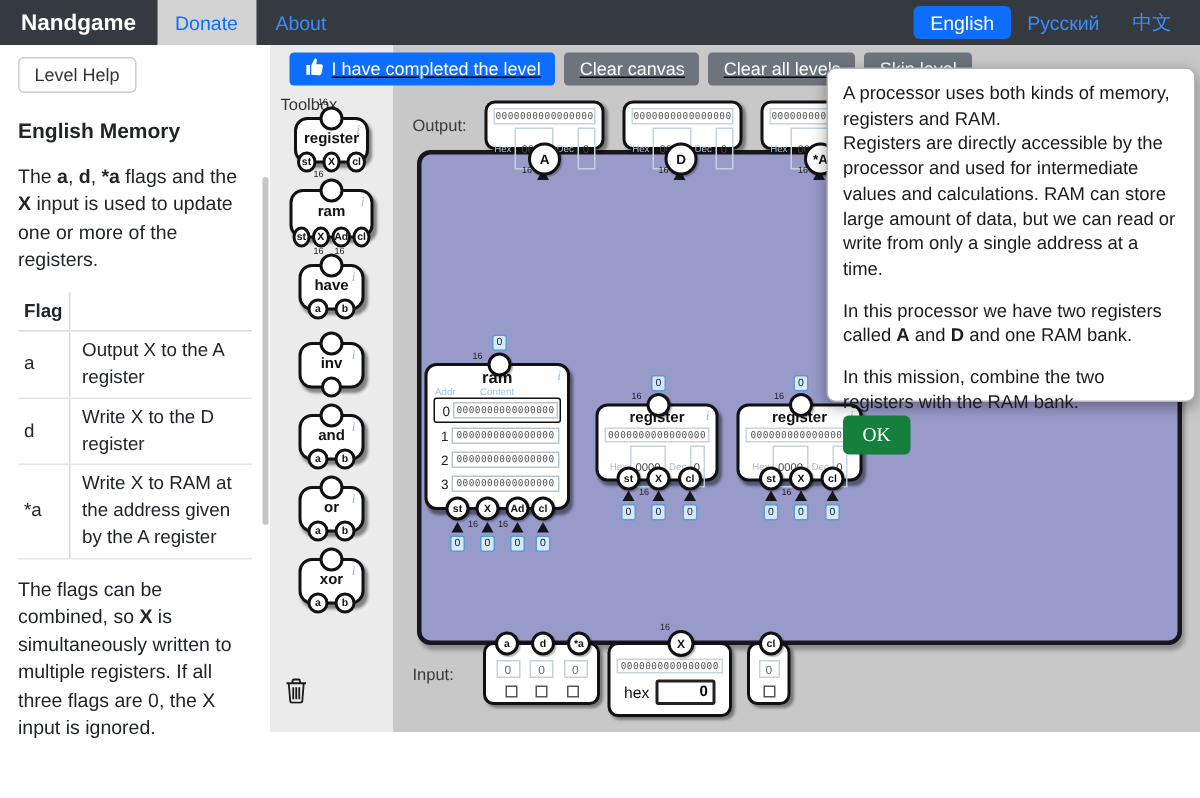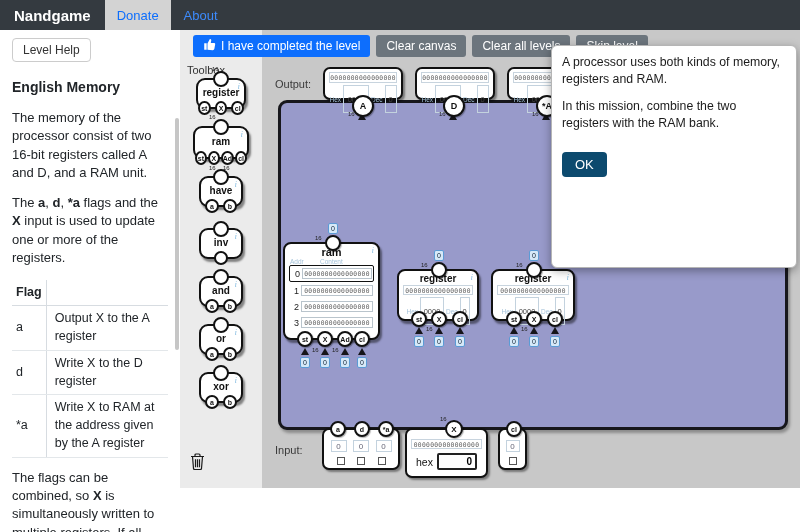--- a/index.html
+++ b/index.html
@@ -49,21 +49,21 @@
   .pin { width:14px; height:14px; background:#fff; border:2.5px solid #111; border-radius:50%;
          display:flex; align-items:center; justify-content:center; font-size:7px; font-weight:bold; color:#111; }
   .info { position:absolute; right:4px; top:1px; font-family:"Liberation Serif", serif; font-style:italic;
           color:#8fc1e3; font-size:9px; cursor:pointer; }
   .chip-bus { position:absolute; top:-14px; left:14px; }
   .bus { position:absolute; font-size:6px; color:#222; }
   .trash { position:absolute; left:10px; bottom:14px; cursor:pointer; }
 
   
   .mainbg { position:absolute; left:262px; top:30px; width:538px; height:458px; background:#c8c8c8; }
-  .toolbar { position:absolute; left:193px; top:35px; display:flex; gap:6px; z-index:10; }
+  .toolbar { position:absolute; left:193px; top:35px; display:flex; gap:6px; z-index:10;text-decoration:underline; }
   .btn { border:none; border-radius:3px; font-size:12px; color:#fff; padding:3px 10px; height:22px;
          display:flex; align-items:center; gap:5px; cursor:pointer; font-family:"Liberation Sans", sans-serif; }
   .btn-blue { background:#0d6efd; }
   .btn-gray { background:#6c757d; }
 
   
   .canvas { position:absolute; left:278px; top:100px; width:510px; height:330px; background:#989aca;
             border:3px solid #17171c; border-radius:9px; box-shadow:2px 3px 3px rgba(0,0,0,.3); }
   .area-label { position:absolute; font-size:11px; color:#3a3a3a; }
 
@@ -103,41 +103,45 @@
   .inval { border:1px solid #c3d2de; width:16px; height:12px; font-size:8px; color:#667;
            display:flex; align-items:center; justify-content:center; }
   .hexin { width:40px; height:17px; border:2px solid #222; border-radius:2px; text-align:right;
            font-size:10px; font-weight:bold; padding-right:3px; font-family:"Liberation Sans", sans-serif; }
 
   
   .popup { position:absolute; left:551px; top:45px; width:246px; height:223px; background:#fff;
            border:1px solid #b5b5b5; border-radius:6px; box-shadow:0 3px 10px rgba(0,0,0,.35);
            padding:8px 10px; font-size:12.3px; line-height:1.36; color:#1b1b1b; z-index:60; }
   .popup .gap { margin-top:11px; }
-  .ok-btn { margin-top:20px; background:#0c4a6e; color:#fff; border:none; border-radius:4px;
-            font-size:13px; padding:5px 13px; cursor:pointer; font-family:Liberation Sans, sans-serif; }
+  .ok-btn { margin-top:0; background:#15803d; color:#fff; border:none; border-radius:4px;
+            font-size:13px; padding:5px 13px; cursor:pointer; font-family:Liberation Serif, serif; }
 </style>
 </head>
 <body>
 
 <div class="app">
 
   <nav class="navbar">
     <div class="brand">Nandgame</div>
     <div class="tabgroup">
       <a class="navlink">Donate</a>
     </div>
     <a class="navlink on-dark">About</a>
     <div class="spacer"></div>
+    <div class="nav-right">
+      <div class="lang-btn">English</div>
+      <a class="lang-link">Русский</a>
+      <a class="lang-link">中文</a>
+    </div>
   </nav>
 
   <aside class="sidebar">
     <button class="help-btn">Level Help</button>
     <div class="sb-title">English Memory</div>
-    <div class="sb-p">The memory of the processor consist of two 16-bit registers called A and D, and a RAM unit.</div>
     <div class="sb-p">The <b>a</b>, <b>d</b>, <b>*a</b> flags and the <b>X</b> input is used to update one or more of the registers.</div>
     <table class="sb-table">
       <tbody>
           <tr>
         <th class="c1">Flag</th>
         <th class="c2"></th>
       </tr>
       <tr>
         <td class="c1">a</td>
         <td class="c2">Output X to the A register</td>
@@ -429,17 +433,19 @@
     <div style="display:flex; justify-content:center; margin-top:10px;">
       <div class="inval" style="width:14px;">0</div>
     </div>
     <div style="display:flex; justify-content:center; margin-top:5px;">
       <input type="checkbox" class="chk" style="">
     </div>
   </div>
 
   <div class="popup">
     <div>A processor uses both kinds of memory, registers and RAM.</div>
+    <div>Registers are directly accessible by the processor and used for intermediate values and calculations. RAM can store large amount of data, but we can read or write from only a single address at a time.</div>
+    <div class="gap">In this processor we have two registers called <b>A</b> and <b>D</b> and one RAM bank.</div>
     <div class="gap">In this mission, combine the two registers with the RAM bank.</div>
     <button class="ok-btn">OK</button>
   </div>
 
 </div>
 
 </body></html>

